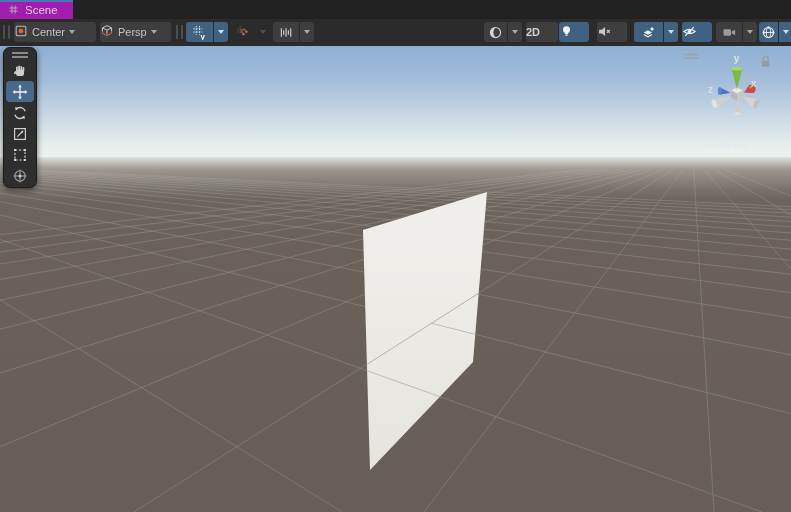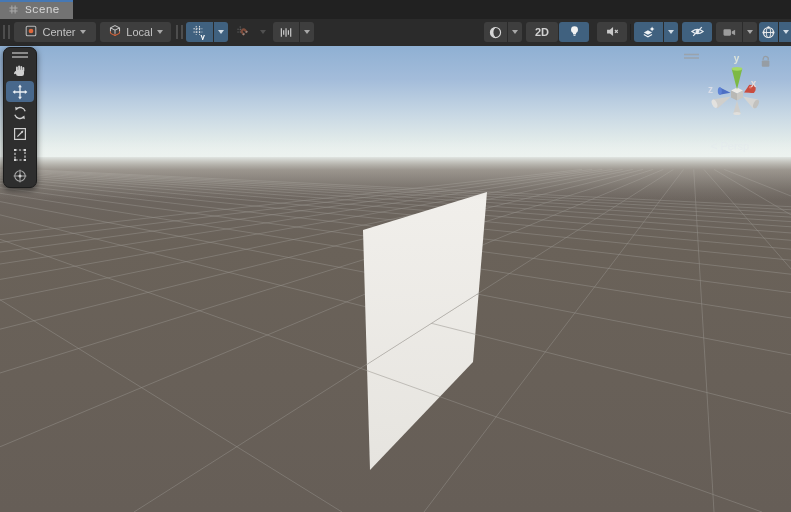--- a/index.html
+++ b/index.html
@@ -3,28 +3,28 @@
 <meta charset="utf-8">
 <style>
   html,body{margin:0;padding:0;background:#191919;}
   #app{position:relative;width:791px;height:512px;overflow:hidden;
        font-family:"Liberation Sans",sans-serif;-webkit-font-smoothing:antialiased;}
 
   
   #tabs-bar{position:absolute;left:0;top:0;width:791px;height:19px;background:#212121;}
   .tab{position:absolute;top:0;height:19px;display:flex;align-items:center;gap:5px;
        padding:0 10px 0 7px;box-sizing:border-box;font-size:11.5px;color:#bdbdbd;cursor:default;}
-  .tab.active{background:#737373;color:#d6d6d6;font-family:Liberation Mono, monospace;}
+  .tab.active{background:#a21caf;color:#d6d6d6;}
   .tab.active::before{content:"";position:absolute;left:0;top:0;right:0;height:2px;background:#4678b4;}
   .tab .ticon{display:flex;align-items:center;}
 
   
   #toolbar{position:absolute;left:0;top:19px;width:791px;height:27px;background:#2b2b2b;}
   .tb{position:absolute;top:3px;height:20px;border-radius:3px;background:#3e3e3e;
-      display:flex;align-items:center;justify-content:center;gap:3px;color:#c4c4c4;
+      display:flex;align-items:center;justify-content:flex-start;gap:3px;color:#c4c4c4;
       font-size:11px;box-sizing:border-box;}
   .tb .lbl{padding:0 1px;}
   .split{position:absolute;top:3px;height:20px;display:flex;gap:1px;}
   .split .main,.split .arr{background:#3e3e3e;display:flex;align-items:center;justify-content:center;height:20px;box-sizing:border-box;}
   .split .main{border-radius:3px 0 0 3px;}
   .split .arr{border-radius:0 3px 3px 0;width:14px;}
   .blue,.split.on .main,.split.on .arr{background:#40617f !important;}
   .disabled{opacity:.55;}
   .vsep{position:absolute;top:5px;width:1px;height:16px;background:#222;}
   .grip{position:absolute;top:6px;width:7px;height:14px;
@@ -77,21 +77,21 @@
       <span class="dd"></span>
     </div>
 
     <div class="tb" style="left:100px;width:71px;">
       <span>
         <svg width="14" height="14" viewBox="0 0 16 16">
             <path d="M8 1.8 L13.2 4.4 8 7 2.8 4.4 Z M2.8 4.4 V8.6 M13.2 4.4 V8.6 M8 7 V11.2" fill="none" stroke="#cfcfcf" stroke-width="1.1"></path>
             <path d="M2.8 8.6 V10.6 L8 13.2 13.2 10.6 V8.6 M8 11.2 V13.2" fill="none" stroke="#e0683c" stroke-width="1.1"></path>
           </svg>
       </span>
-      <span class="lbl">Local</span>
+      <span class="lbl">Persp</span>
       <span class="dd"></span>
     </div>
 
     <div class="grip" style="left:176px;"></div>
 
     <div class="split on" style="left:186px;">
       <div class="main" style="width:27px;">
         <svg width="15" height="15" viewBox="0 0 16 16">
             <g stroke="#e8e8e8" stroke-width="1" stroke-dasharray="1.6,1.3" fill="none">
               <path d="M1.5 4 H11 M1.5 7.5 H11 M4.5 1 V10.5 M8 1 V10.5"></path>

